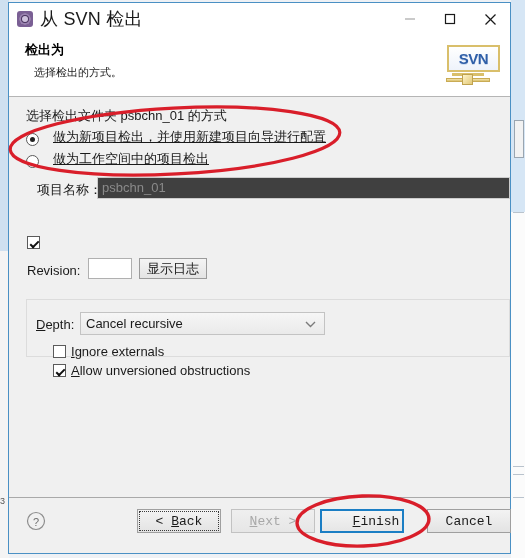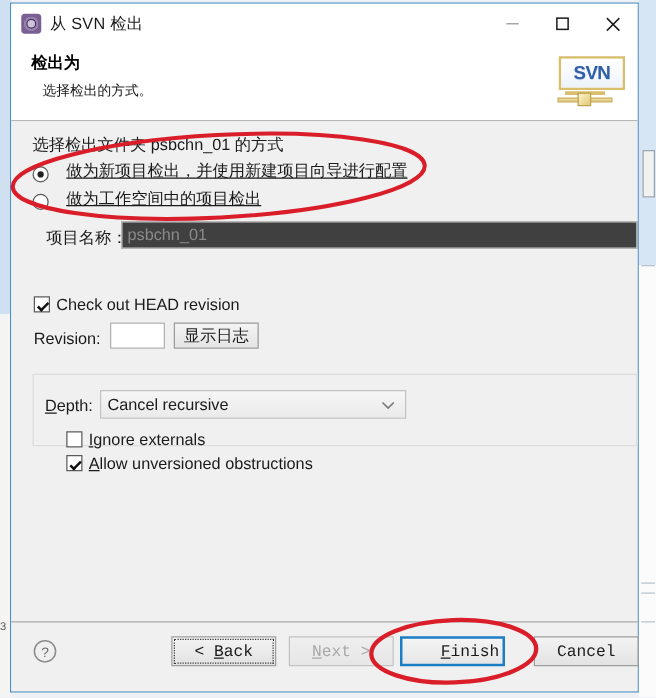--- a/index.html
+++ b/index.html
@@ -65,21 +65,21 @@
     position: absolute; left: 2px; top: 2px; width: 12px; height: 12px;
     border-radius: 50%;
     background: #4a3560;
     box-shadow: inset 0 0 0 2px #9a82b0;
   }
   #title-icon .gear-hub {
     position: absolute; left: 5px; top: 5px; width: 6px; height: 6px;
     border-radius: 50%; background: #cfc2dd;
   }
   #title-text {
-    font-size: 13px; color: #1a1a1a; letter-spacing: .2px;
+    font-size: 18px; color: #1a1a1a; letter-spacing: .2px;
     white-space: nowrap;
   }
   #win-controls {
     position: absolute; right: 0; top: 0; height: 32px;
     display: flex; align-items: stretch;
   }
   .win-btn {
     width: 40px; display: flex; align-items: center; justify-content: center;
     cursor: default;
   }
@@ -352,21 +352,20 @@
     <div class="radio-row" id="radio-ws">
       <span class="radio-mark"></span>
       <span>做为工作空间中的项目检出</span>
     </div>
 
     <div id="projname-label">项目名称：</div>
     <div id="projname-input">psbchn_01</div>
 
     <div class="cb-row" id="cb-head">
       <span class="cb-mark on"></span>
-      <span>Check out HEAD revision</span>
     </div>
 
     <div id="revision-label">Revision:</div>
     <div id="revision-input"></div>
     <div id="showlog-btn">显示日志</div>
 
     <div id="depth-group">
       <div id="depth-label"><span class="mn">D</span><span>epth:</span></div>
 
       <div id="depth-select">

